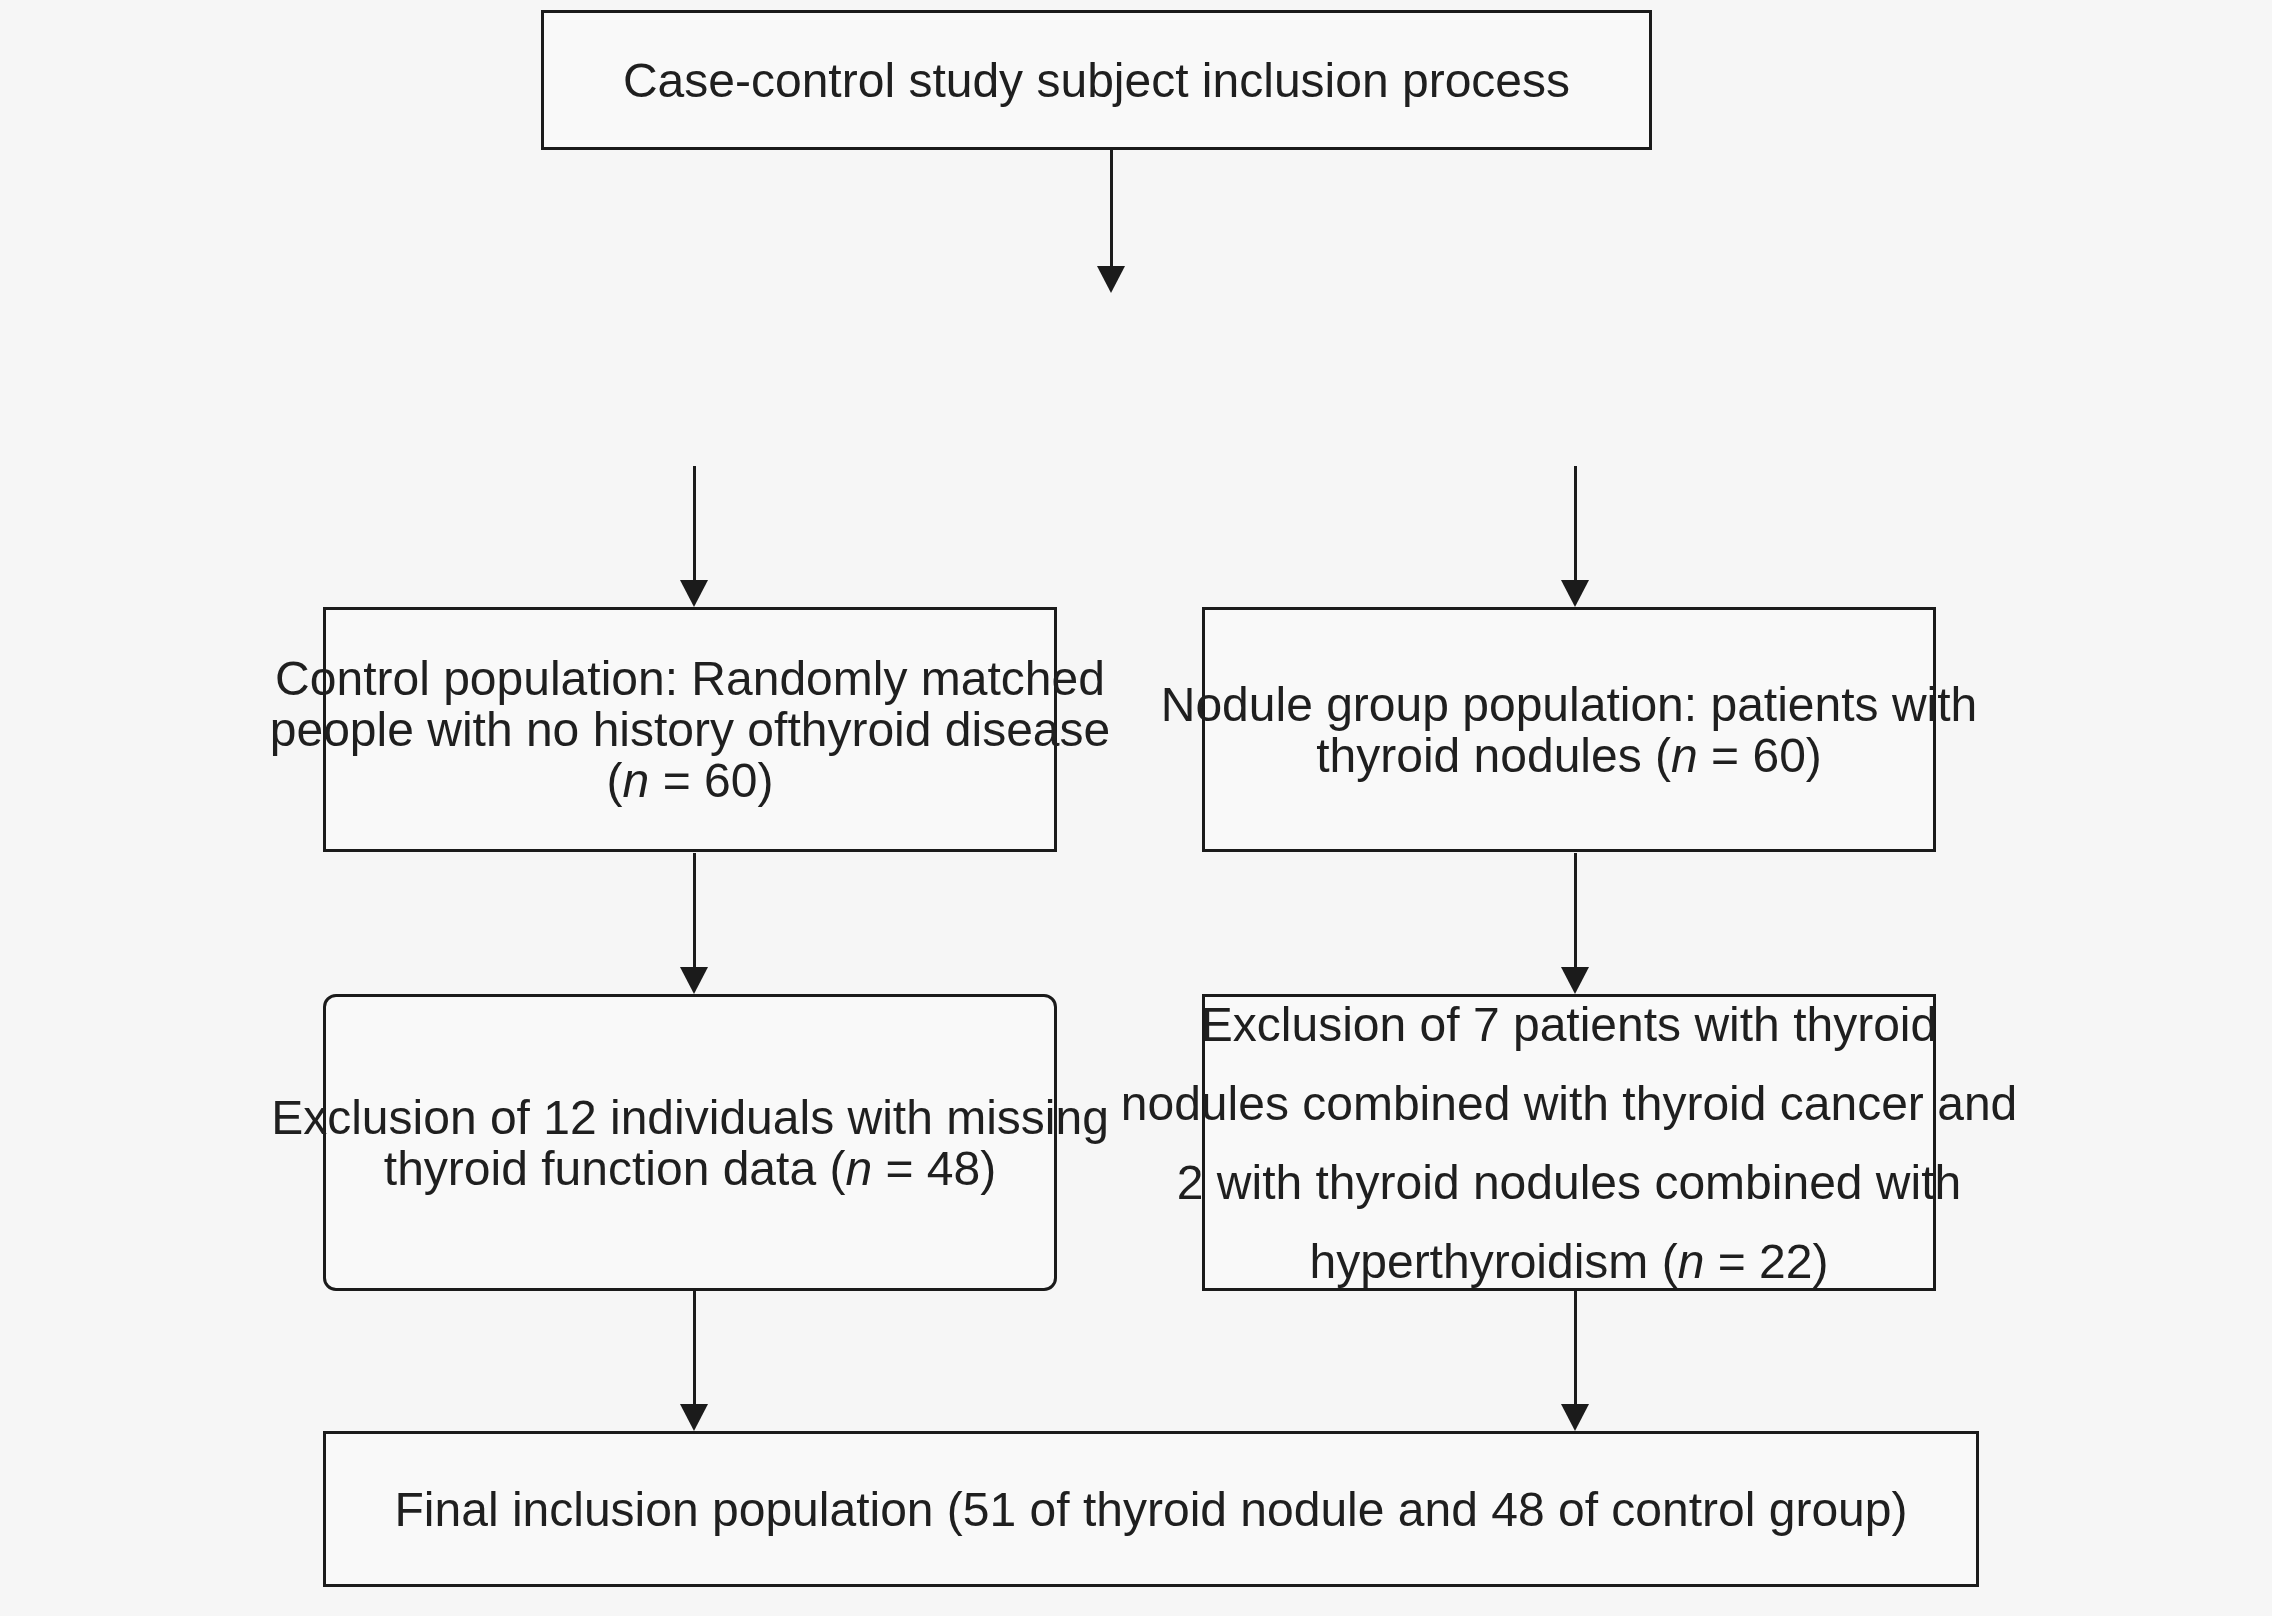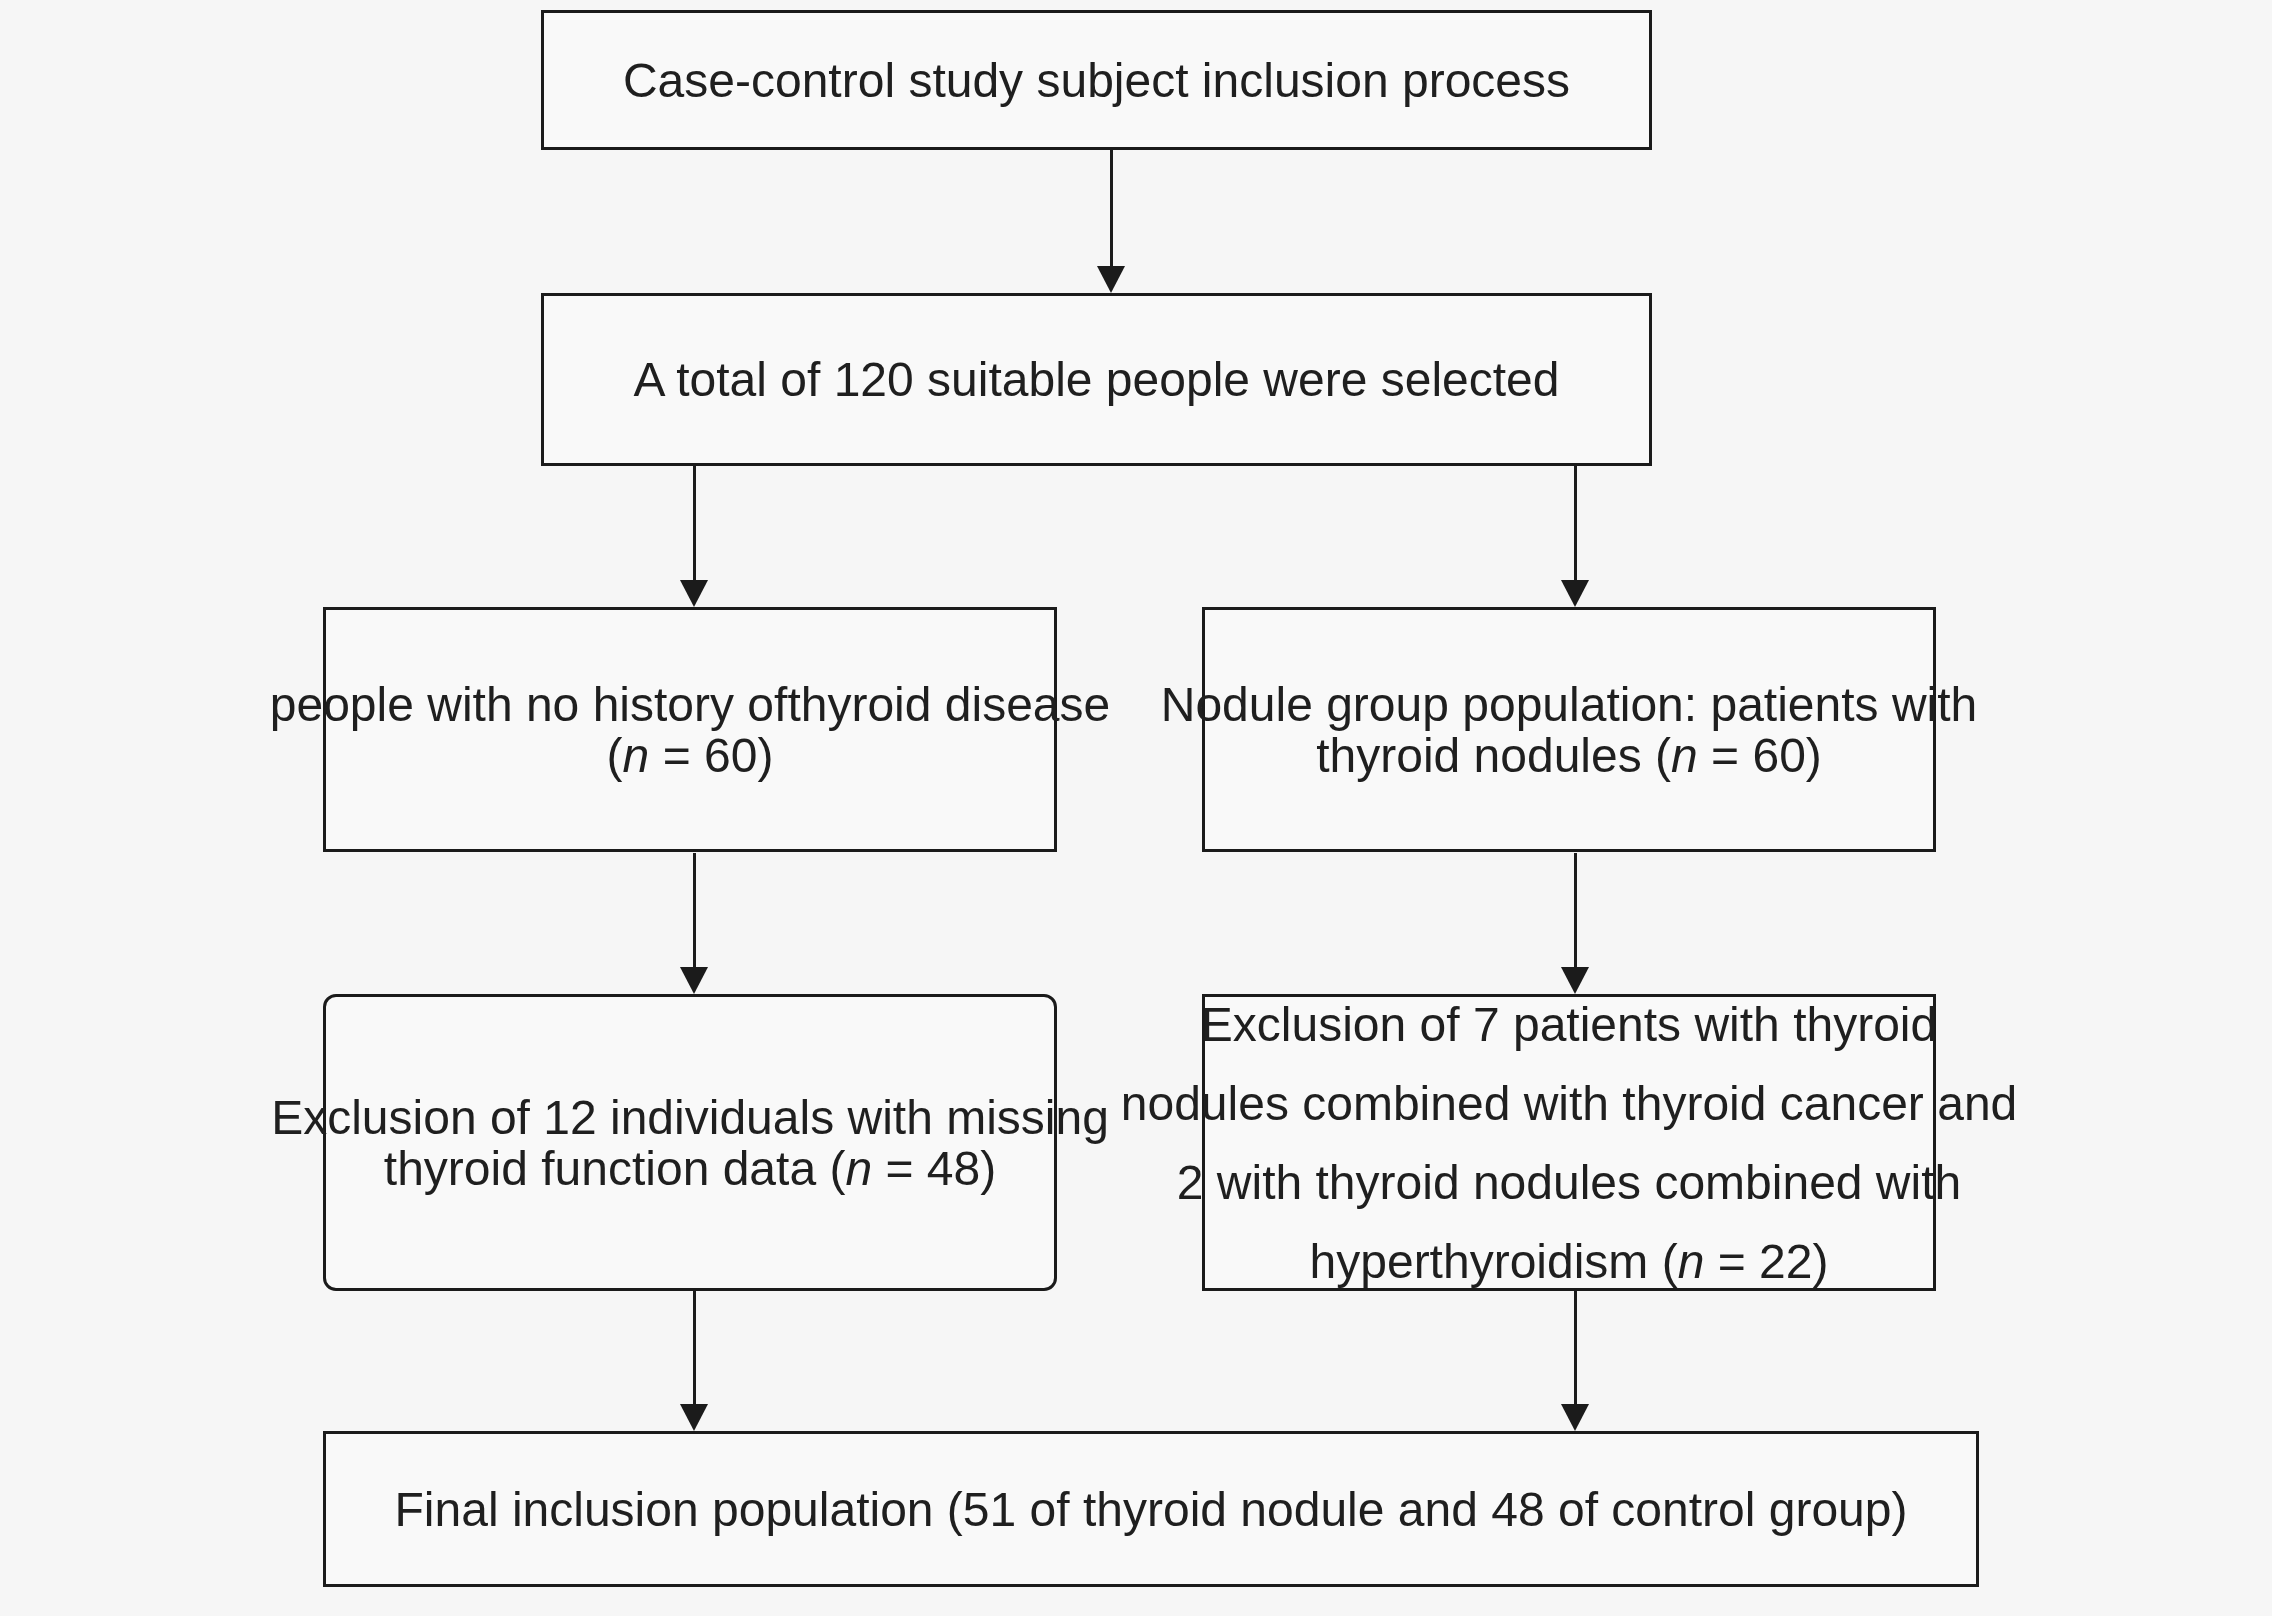--- a/index.html
+++ b/index.html
@@ -66,25 +66,23 @@
 </style>
 </head>
 <body>
 
 <div class="canvas">
 
   <div class="node" id="node-title">
       <div class="line"><span>Case-control study subject inclusion process</span></div>
     </div>
 
-  <div class="node" id="node-total">
-      <div class="line"><span>A total of 120 suitable people were selected</span></div>
-    </div>
 
   <div class="node" id="node-control">
+      <div class="line"><span>Control population: Randomly matched</span></div>
       <div class="line"><span>people with no history ofthyroid disease</span></div>
       <div class="line"><span>(</span><span class="it">n</span><span> = 60)</span></div>
     </div>
 
   <div class="node" id="node-nodule">
       <div class="line"><span>Nodule group population: patients with</span></div>
       <div class="line"><span>thyroid nodules (</span><span class="it">n</span><span> = 60)</span></div>
     </div>
 
   <div class="node" id="node-excl-control">

